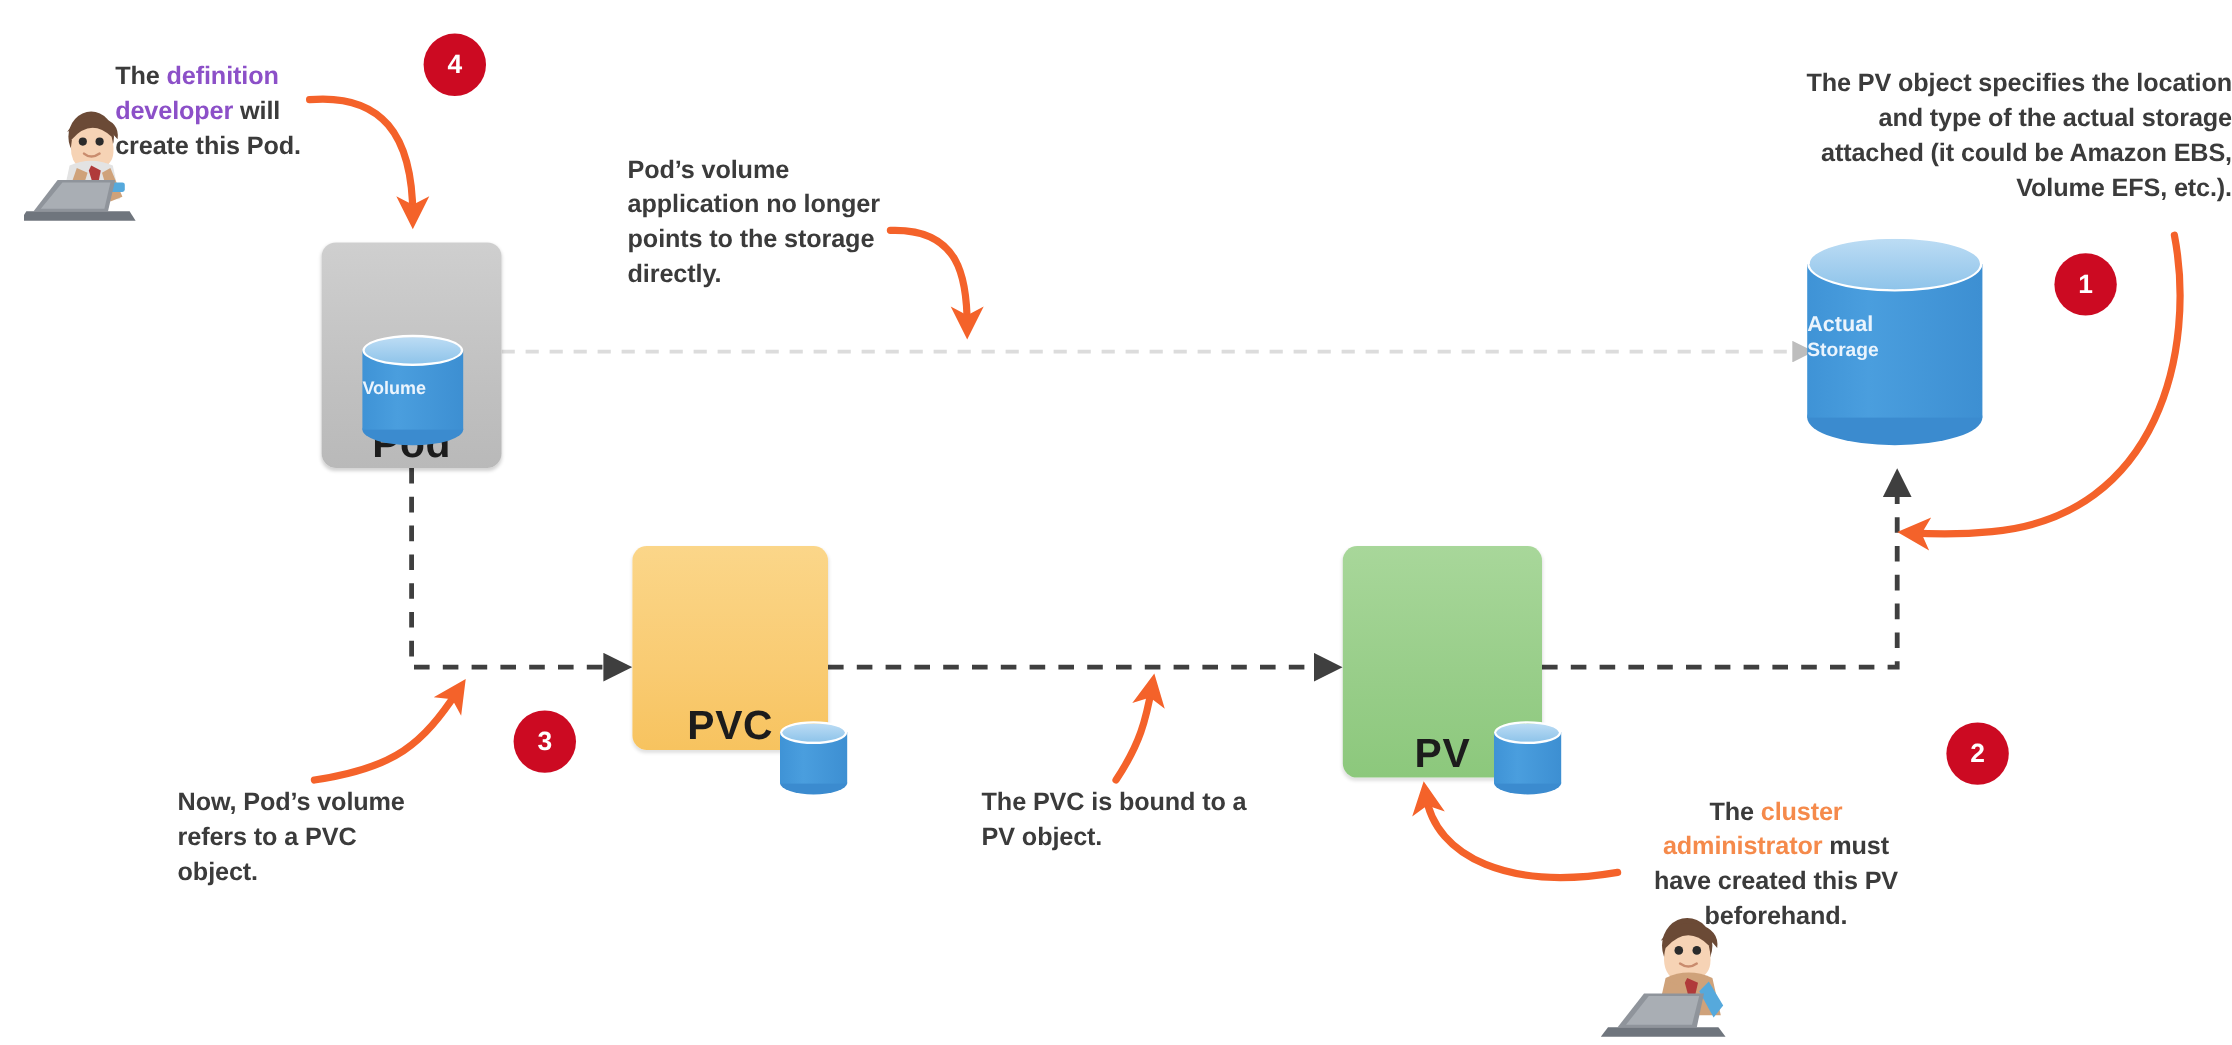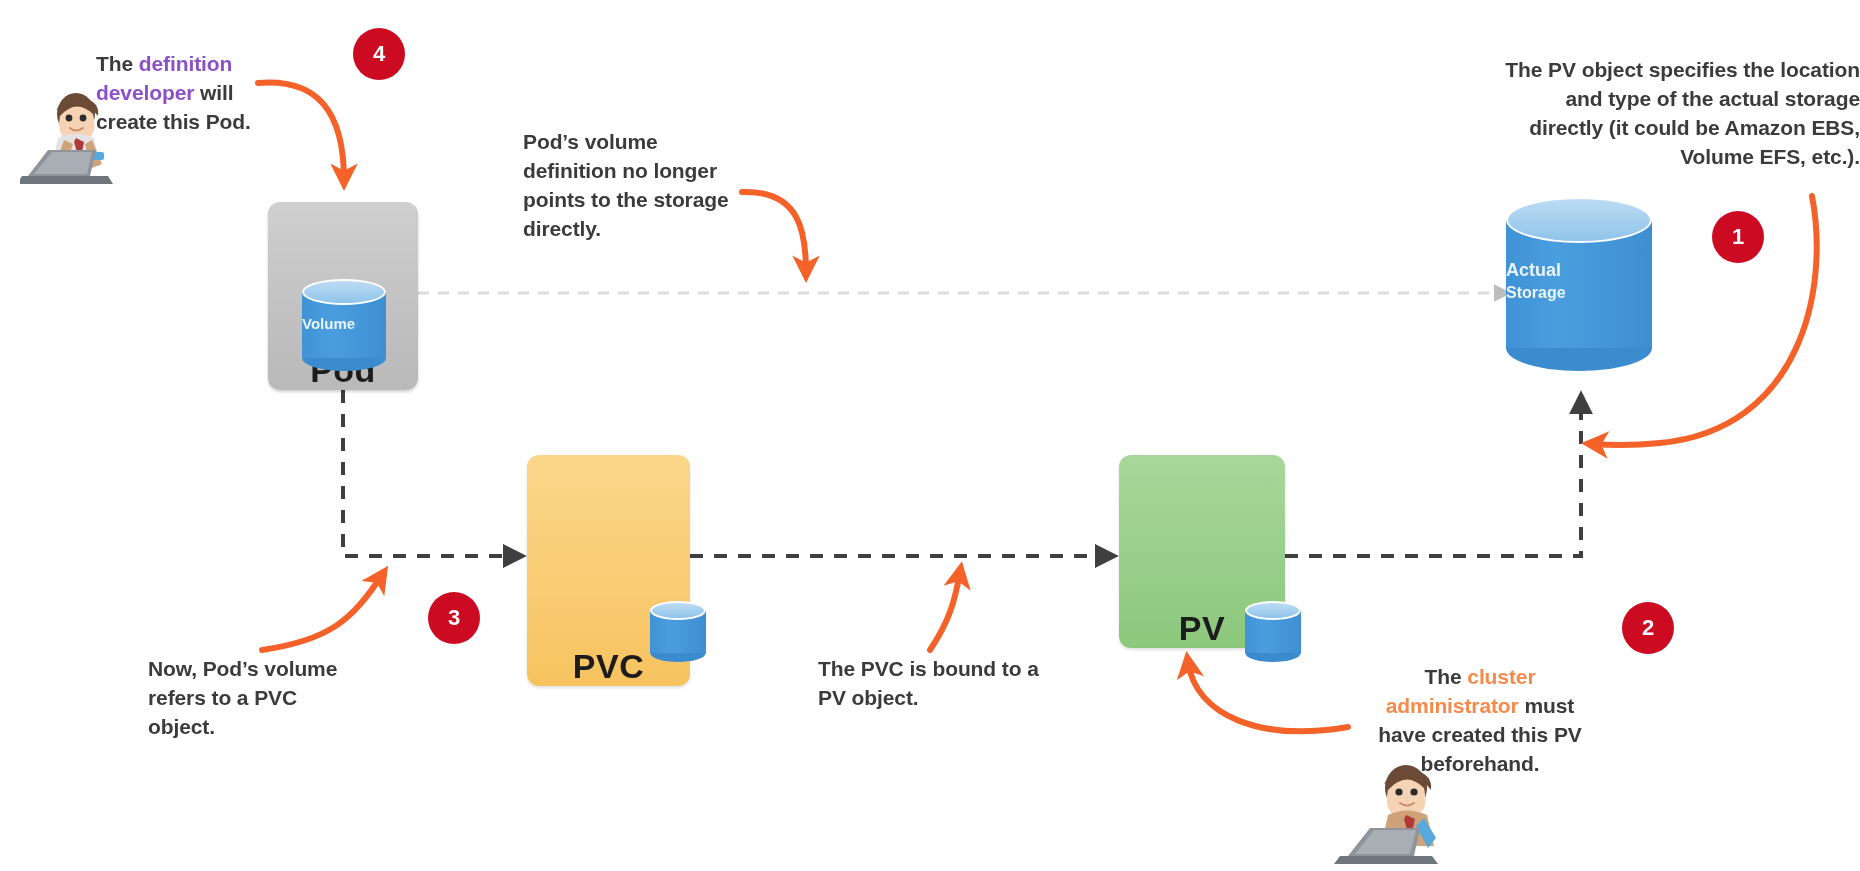--- a/index.html
+++ b/index.html
@@ -153,21 +153,21 @@
     <span class="box-label">Pod</span>
   </div>
 
   <div class="cyl" style="left:302px; top:279px; width:84px; height:99px; z-index:4;">
     <div class="bottom" style="top:66px; height:26px;"></div>
     <div class="body" style="top:13px; height:66px;"></div>
     <div class="top" style="top:0px; height:26px;"></div>
     <div class="cap-label" style="top:36px; font-size:15px;">Volume</div>
   </div>
 
-  <div class="box box-pvc" style="left:527px; top:455px; width:163px; height:231px; z-index:3;">
+  <div class="box box-pvc" style="left:527px; top:455px; width:163px; height:170px; z-index:3;">
     <span class="box-label" style="padding-top:45px;">PVC</span>
   </div>
   <div class="cyl" style="left:650px; top:601px; width:56px; height:66px; z-index:4;">
     <div class="bottom" style="top:42px; height:19px;"></div>
     <div class="body" style="top:9px; height:43px;"></div>
     <div class="top" style="top:0px; height:19px;"></div>
   </div>
 
   <div class="box box-pv" style="left:1119px; top:455px; width:166px; height:193px; z-index:3;">
     <span class="box-label" style="padding-top:39px;">PV</span>
@@ -244,29 +244,29 @@
       <span>The </span><span class="hl-purple">definition</span>
     </div>
     <div>
       <span class="hl-purple">developer</span><span> will</span>
     </div>
     <div>create this Pod.</div>
   </div>
 
   <div class="note" style="left:523px; top:128px; width:220px; z-index:7;">
     <div>Pod’s volume</div>
-    <div>definition no longer</div>
+    <div>application no longer</div>
     <div>points to the storage</div>
     <div>directly.</div>
   </div>
 
   <div class="note right" style="left:1460px; top:56px; width:400px; z-index:7;">
     <div>The PV object specifies the location</div>
     <div>and type of the actual storage</div>
-    <div>directly (it could be Amazon EBS,</div>
+    <div>attached (it could be Amazon EBS,</div>
     <div>Volume EFS, etc.).</div>
   </div>
 
   <div class="note" style="left:148px; top:655px; width:230px; z-index:7;">
     <div>Now, Pod’s volume</div>
     <div>refers to a PVC</div>
     <div>object.</div>
   </div>
 
   <div class="note" style="left:818px; top:655px; width:250px; z-index:7;">

